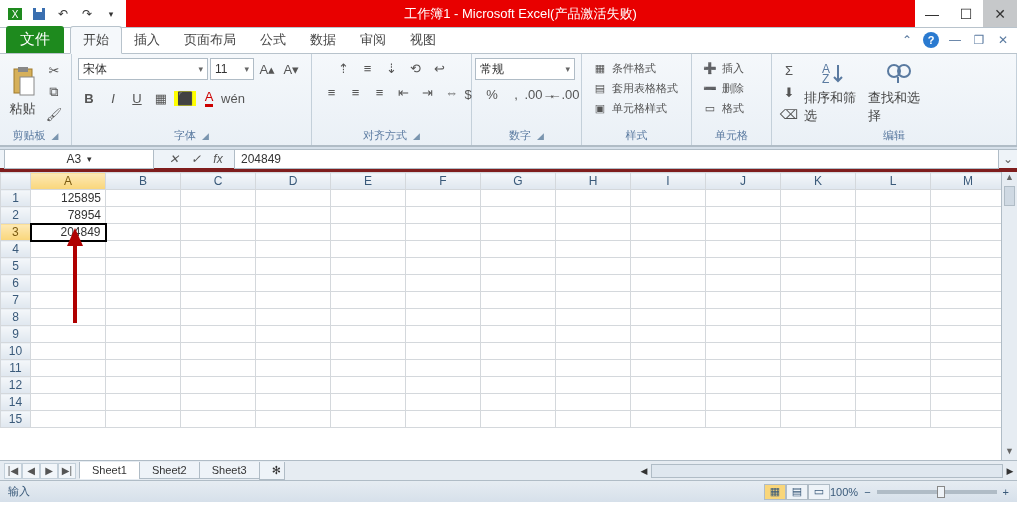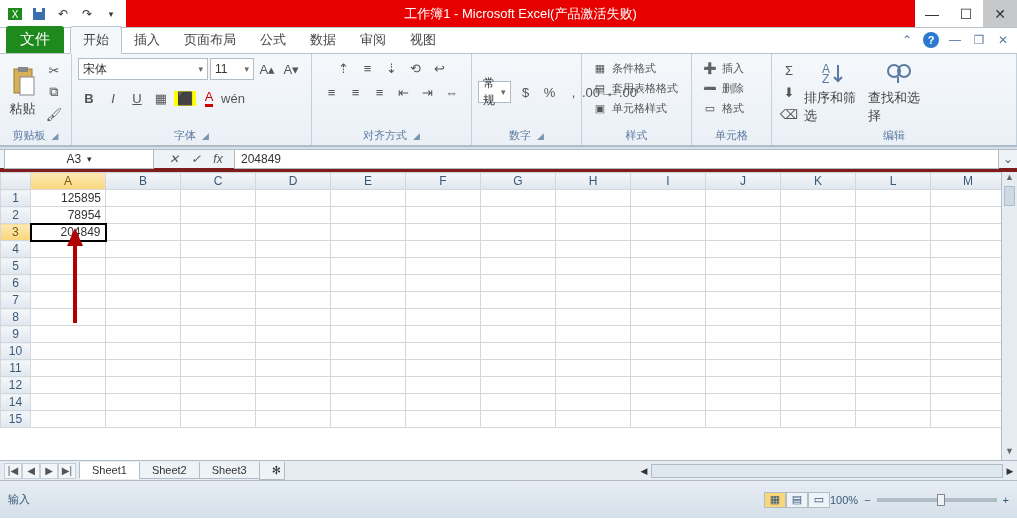--- a/index.html
+++ b/index.html
@@ -73,21 +73,21 @@
 .sheet-nav { display:flex; gap:0; padding:0 4px;}
 .sheet-nav .sn{ width:18px; height:16px; display:flex; align-items:center; justify-content:center; font-size:10px; color:#555; border:1px solid #c4d0da; background:#f2f6fa;}
 .sheet-tab { padding:2px 12px; font-size:11px; border:1px solid #b0bcc6; border-top:none; background:#eef3f8; margin-left:-1px;}
 .sheet-tab.active { background:#fff; border-bottom:1px solid #fff;}
 .sheet-add { width:26px; text-align:center;}
 .hsb { margin-left:auto; width:380px; height:16px; background:#e6ecf2; display:flex; align-items:center;}
 .hsb .bar{ flex:1; height:14px; border:1px solid #b0bcc6; background:#dfe7ef;}
 .hsb .ar{ width:14px; text-align:center; font-size:9px;}
 
 
-.statusbar { height:38px; background:linear-gradient(#e6ecf2,#d6e0ea); border-top:1px solid #b0bcc6; display:flex; align-items:center; font-size:11px; color:#3a5a7a; padding:0 8px;}
+.statusbar { height:22px; background:linear-gradient(#e6ecf2,#d6e0ea); border-top:1px solid #b0bcc6; display:flex; align-items:center; font-size:11px; color:#3a5a7a; padding:0 8px;}
 .statusbar .sp{flex:1;}
 .statusbar .views{display:flex; gap:0;}
 .statusbar .vb{width:22px; height:16px; border:1px solid #b0bcc6; background:#eef3f8; display:flex; align-items:center; justify-content:center;}
 .statusbar .vb.active{background:#f9d67a;}
 .zoom { display:flex; align-items:center; gap:6px;}
 .zoom .slider{ width:120px; height:4px; background:#b0bcc6; position:relative;}
 .zoom .slider .knob{ position:absolute; left:50%; top:-4px; width:8px; height:12px; background:#eef3f8; border:1px solid #888;}
 </style>
 </head>
 <body>
@@ -216,21 +216,21 @@
         <div class="mini">⇔</div>
       </div>
     </div>
     <div class="g-label">
         <span>对齐方式</span>
         <span class="launcher">◢</span>
       </div>
   </div>
 
   <div class="group" style="width:110px;">
-    <div class="g-body" style="gap:4px; align-items:center;">
+    <div class="g-body" style="flex-direction:column; gap:4px; align-items:flex-end;">
       <div class="combo" style="width:100px;">
           <span>常规</span>
           <span class="arrow">▾</span>
         </div>
       <div class="row">
         <div class="mini">$</div>
         <div class="mini">%</div>
         <div class="mini">,</div>
         <div class="mini">.00→</div>
         <div class="mini">←.00</div>

